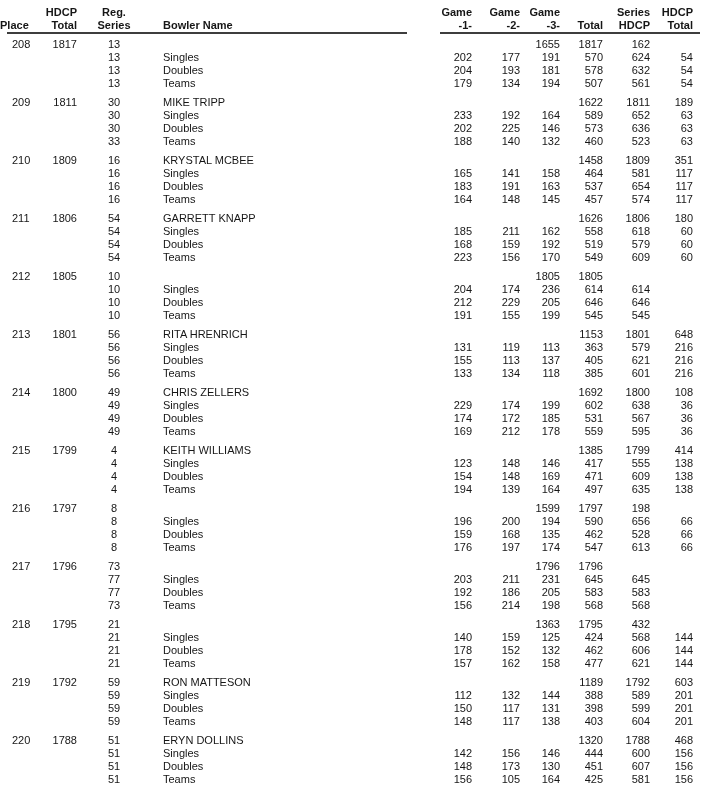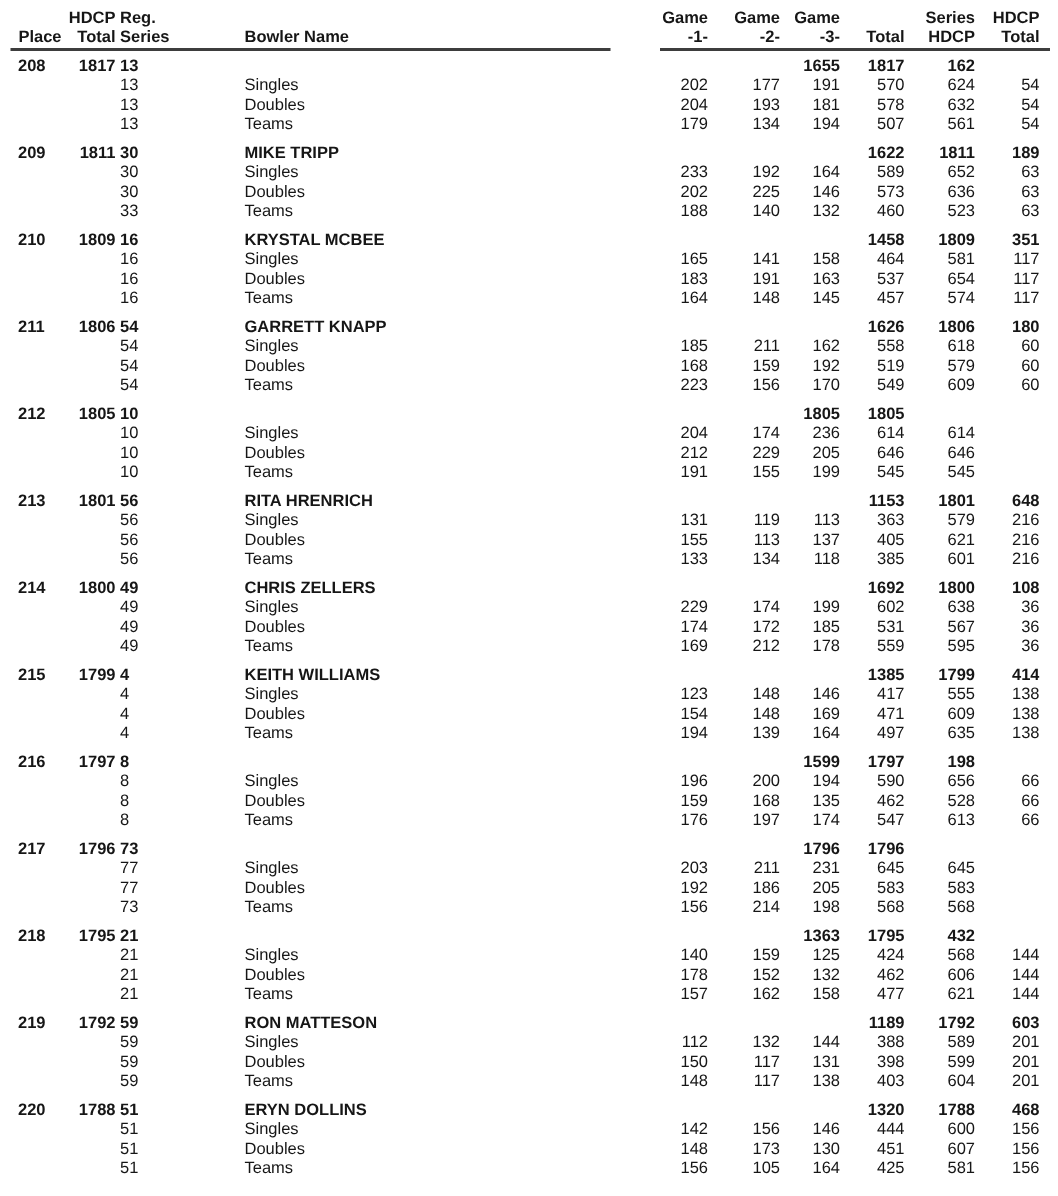--- a/index.html
+++ b/index.html
@@ -19,35 +19,35 @@
     overflow: hidden;
   }
   .grid-row {
     display: grid;
     grid-template-columns: 45px 35px 70px 270px 52px 48px 40px 43px 47px 43px;
     line-height: 13px;
   }
   .c { white-space: nowrap; overflow: hidden; }
   .c1 { padding-left: 12px; }
   .c2 { text-align: right; padding-right: 3px; }
-  .c3 { text-align: left; padding-right: 2px; }
+  .c3 { text-align: center; padding-right: 2px; }
   .c4 { padding-left: 13px; }
   .c5, .c6, .c7, .c8, .c9, .c10 { text-align: right; }
 
   .hdr { font-weight: bold; }
-  .hdr .c1 { text-align: right; padding-right: 4px; padding-left: 0; }
+  .hdr .c1 { text-align: left; padding-right: 4px; padding-left: 0; }
   .hl { height: 13px; }
 
   .rules { position: relative; height: 4px; margin-top: 0; }
   .rule-left  { position: absolute; top: 0; left: 7px;   width: 400px; border-top: 2px solid #3d3d3d; }
   .rule-right { position: absolute; top: 0; left: 440px; width: 260px; border-top: 2px solid #3d3d3d; }
 
   .group { margin-bottom: 6px; }
   .group:first-child { margin-top: 2px; }
-  .main { font-weight: bold; }
+  .main { font-weight: normal; }
   .event { font-weight: normal; }
 </style>
 </head>
 <body>
 
 <div class="page">
 
   <div class="grid-row hdr">
     <div class="c c1">
       <div class="hl"></div>

